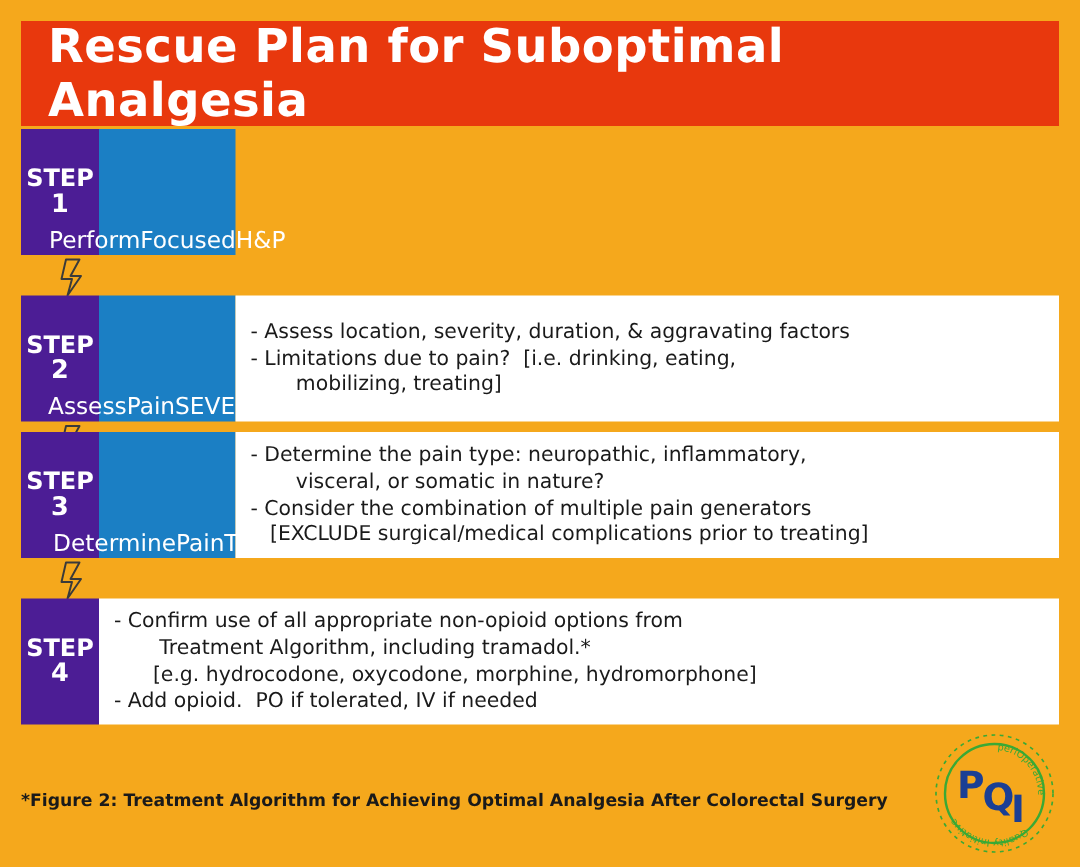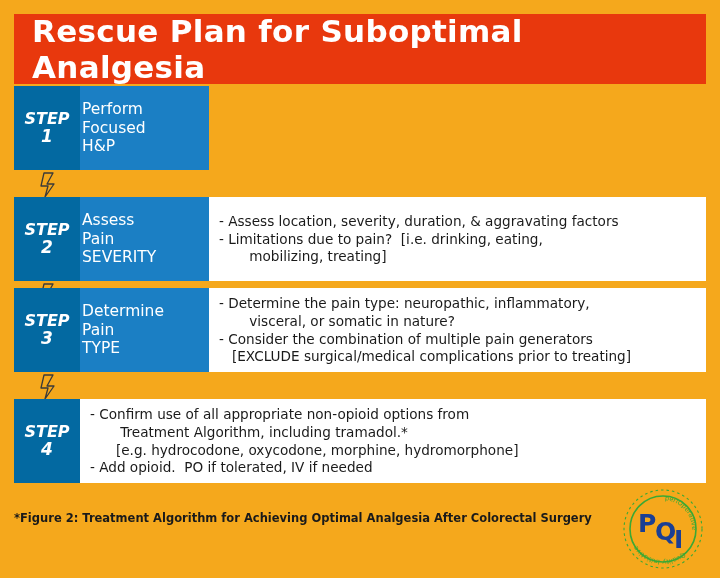--- a/index.html
+++ b/index.html
@@ -42,45 +42,44 @@
   }
   
   .row {
     position: absolute;
     left: 14px;
     width: 692px;
     display: flex;
     align-items: stretch;
   }
   .step-box {
-    width: 66px;
-    background: #0369a1;
+    width: 52px;
+    background: #4c1d95;
     color: #ffffff;
     display: flex;
     flex-direction: column;
     align-items: center;
     justify-content: center;
     font-size: 16px;
     font-weight: bold;
     line-height: 1.12;
     flex: none;
     box-sizing: border-box;
-    font-style: italic;
   }
   .step-num {
     font-size: 17px;
     font-weight: bold;
   }
   .label-box {
-    width: 129px;
+    width: 91px;
     background: #1b7fc4;
     color: #ffffff;
     display: flex;
-    flex-direction: column;
-    align-items: flex-start;
+    flex-direction: row;
+    align-items: flex-end;
     justify-content: center;
     font-size: 15.5px;
     line-height: 1.2;
     flex: none;
     text-align: center;
     box-sizing: border-box;
     padding: 0 2px;
   }
   .label-box .lb-line { display: block; }
   .content-box {
@@ -104,21 +103,21 @@
     position: absolute;
     left: 36px;
     width: 26px;
     height: 26px;
   }
   .arrow svg { display: block; }
   
   .footnote {
     position: absolute;
     left: 14px;
-    top: 511px;
+    top: 526px;
     font-size: 11.5px;
     color: #1a1a1a;
     font-weight: bold;
     font-family: "DejaVu Sans", sans-serif;
   }
   
   .logo {
     position: absolute;
     right: 16px;
     bottom: 8px;

